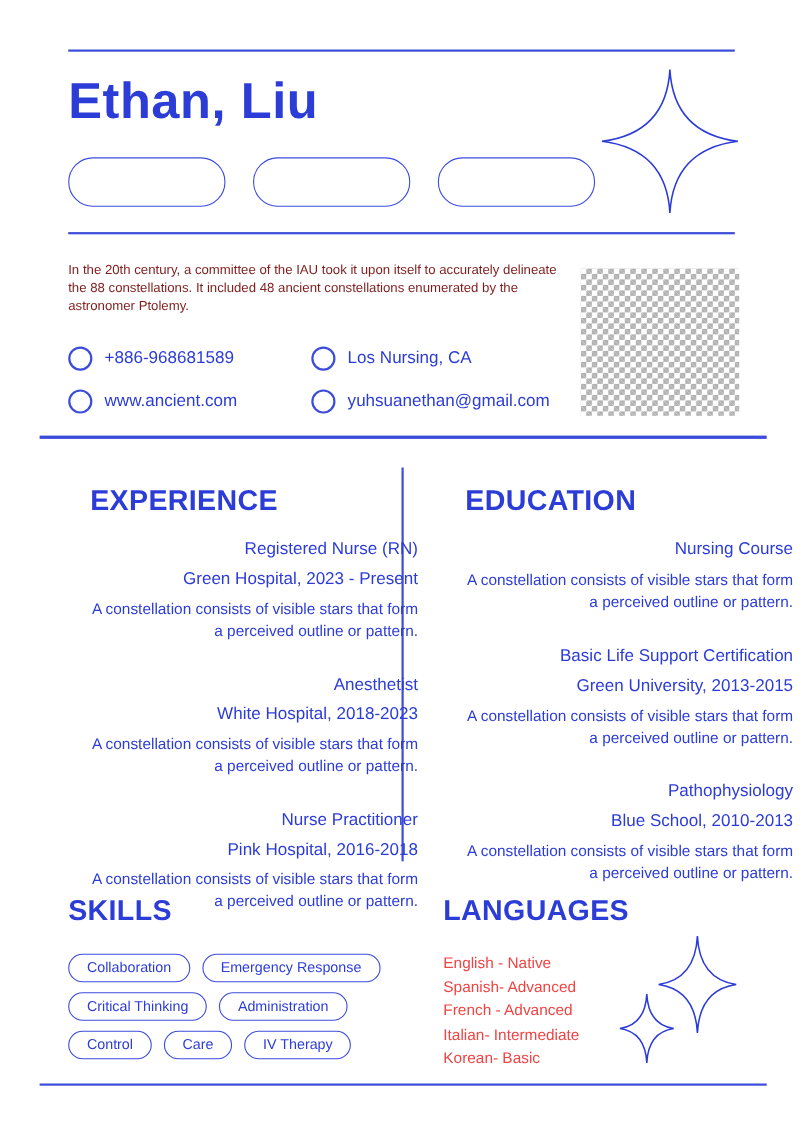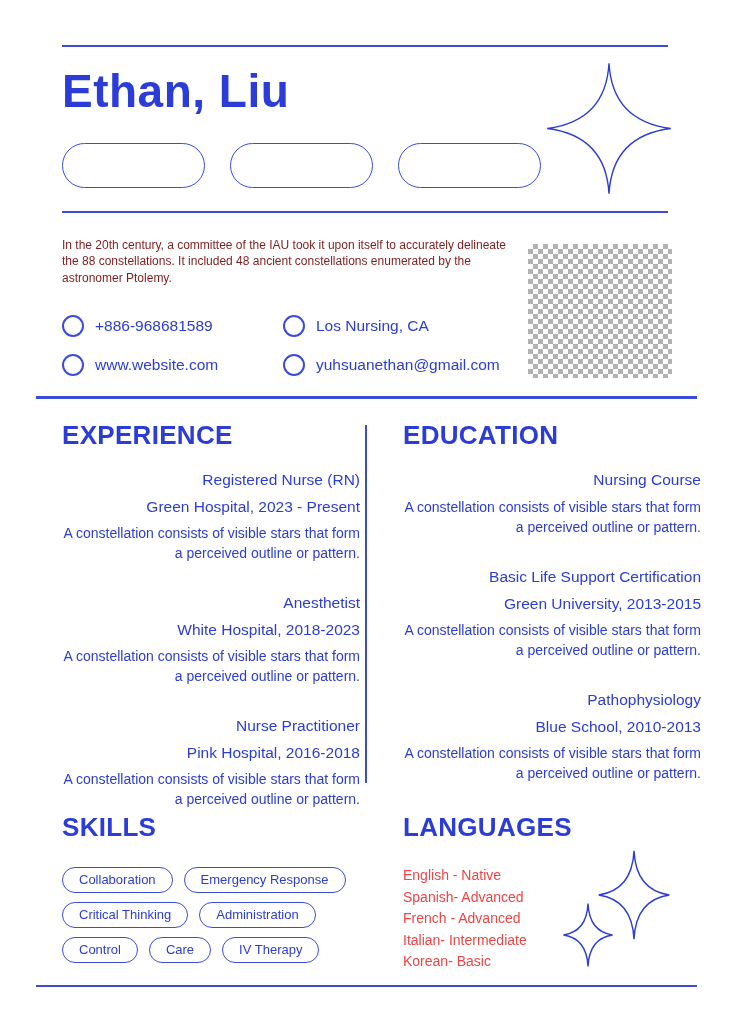--- a/index.html
+++ b/index.html
@@ -61,21 +61,21 @@
   .checker {
     position: absolute; left: 528px; top: 244px; width: 144px; height: 134px;
     background-color: #ffffff;
     background-image:
       linear-gradient(45deg, #b2b2b2 25%, transparent 25%, transparent 75%, #b2b2b2 75%),
       linear-gradient(45deg, #b2b2b2 25%, transparent 25%, transparent 75%, #b2b2b2 75%);
     background-size: 10px 10px;
     background-position: 0 0, 5px 5px;
   }
 
-  .col { position: absolute; top: 420px; width: 298px; }
+  .col { position: absolute; top: 440px; width: 298px; margin-left: 20px; }
   .col-left  { left: 62px; }
   .col-right { left: 403px; }
 
   .section-heading {
     font-size: 26px; font-weight: 600; letter-spacing: 0.3px;
     color: #2c3cd6; margin-bottom: 20px;
   }
 
   .entry { margin-bottom: 31px; text-align: right; }
   .entry-role { font-size: 15.5px; margin-bottom: 9px; }
@@ -127,21 +127,21 @@
     </div>
     <div class="contact-cell second">
       <div class="contact-circle"></div>
       <span class="contact-text">Los Nursing, CA</span>
     </div>
   </div>
 
   <div class="contact-row contact-row-2">
     <div class="contact-cell">
       <div class="contact-circle"></div>
-      <span class="contact-text">www.website.com</span>
+      <span class="contact-text">www.ancient.com</span>
     </div>
     <div class="contact-cell second">
       <div class="contact-circle"></div>
       <span class="contact-text">yuhsuanethan@gmail.com</span>
     </div>
   </div>
 
   <div class="checker"></div>
 
   <div class="rule rule-mid"></div>

